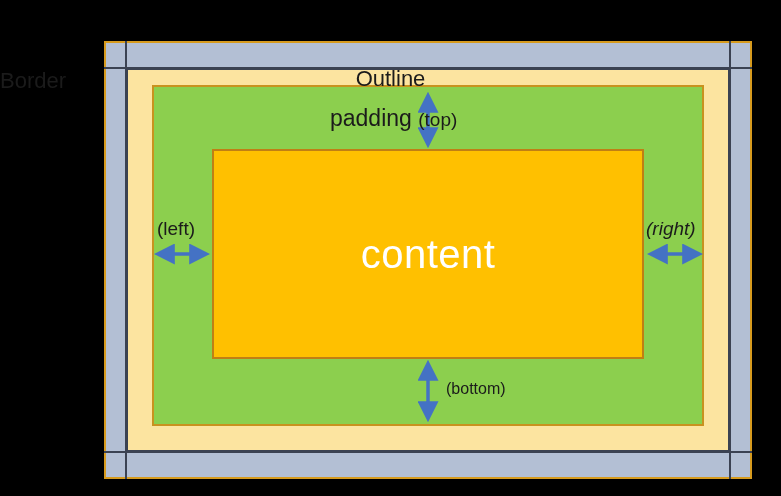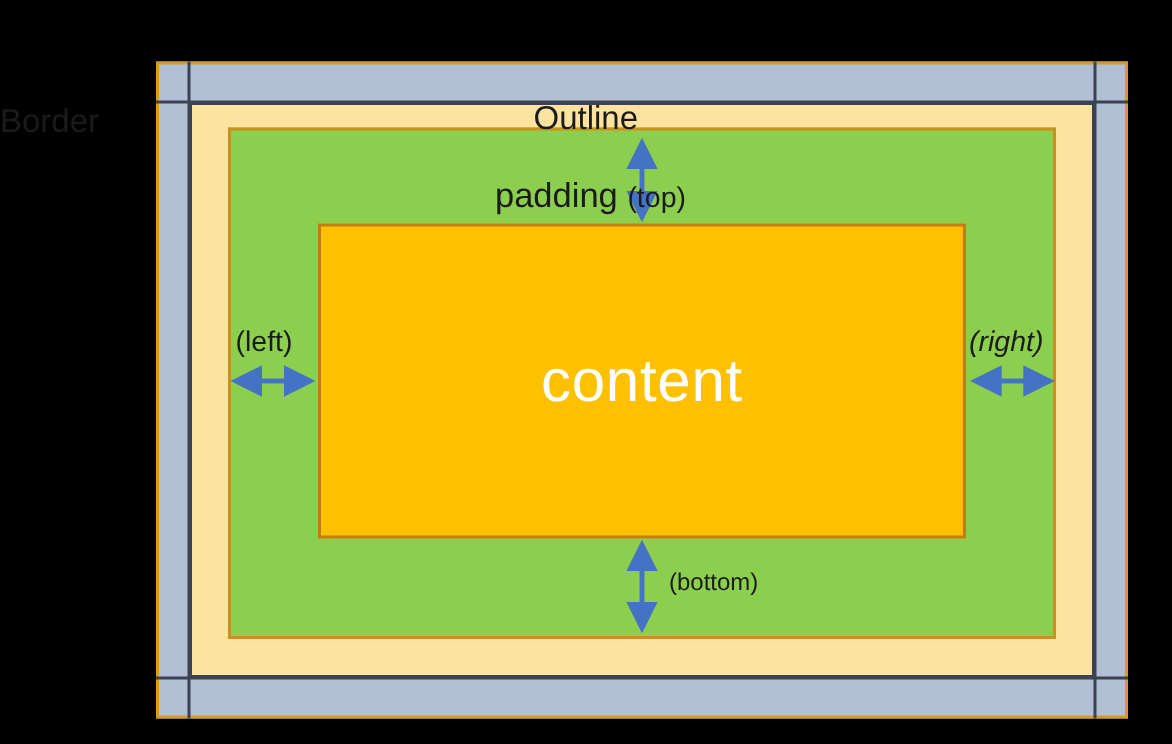--- a/index.html
+++ b/index.html
@@ -97,21 +97,20 @@
     line-height: 1;
     white-space: nowrap;
   }
   .label-outline { left: 0; top: 44px;  width: 781px; text-align: center; margin-top: 24px; }
   .label-border  { left: 0; top: 70px;  width: 781px; text-align: left; }
 
   .label-padding {
     left: 330px;
     top: 107px;
     font-size: 23px;
-    margin-top: 12px;
   }
   .label-padding .sub { font-size: 19px; }
 
   .label-left {
     left: 157px;
     top: 219px;
     font-size: 19px;
     text-align: right;
   }
   .label-right {

